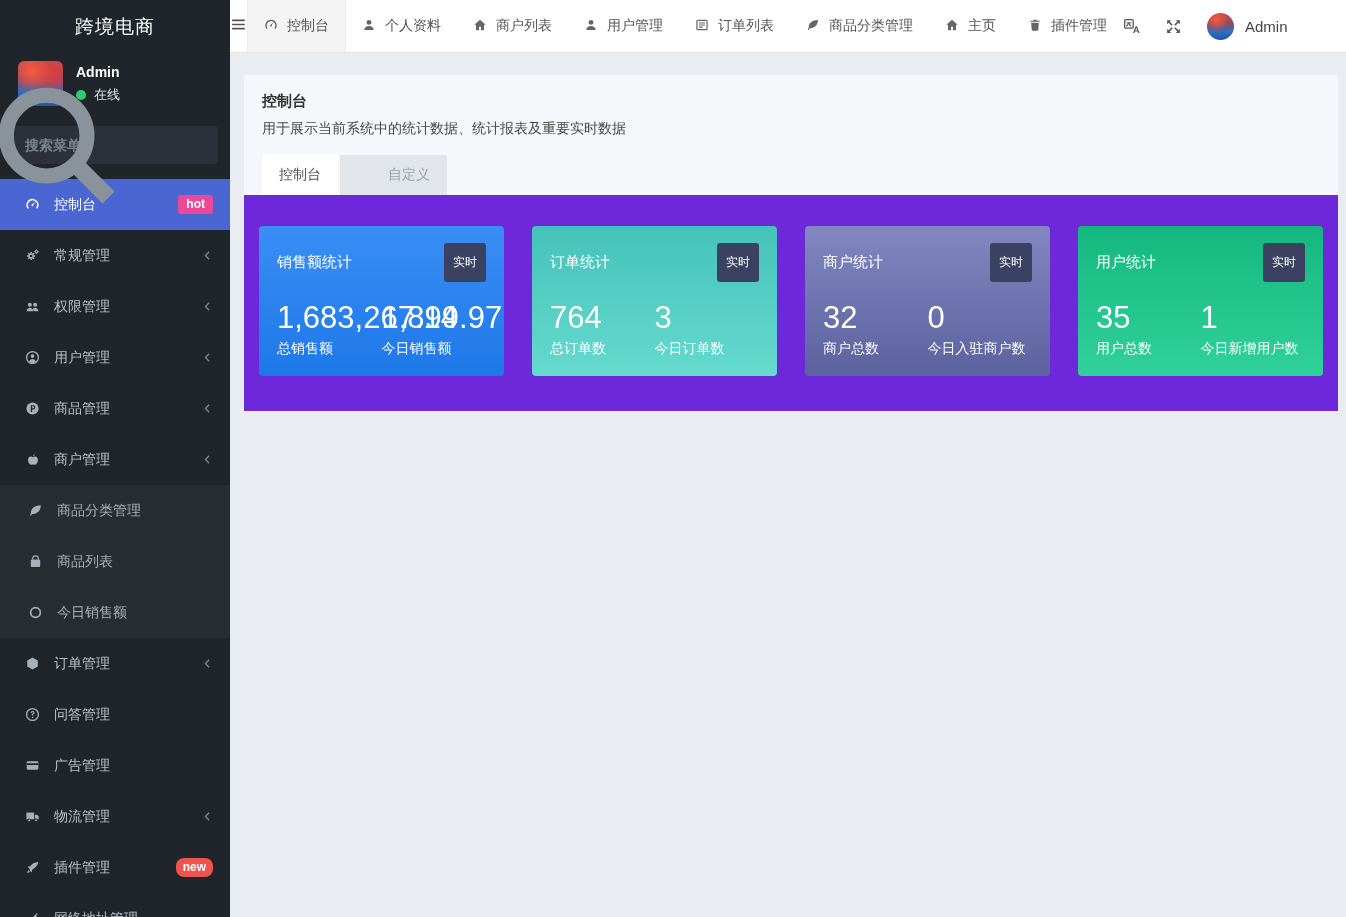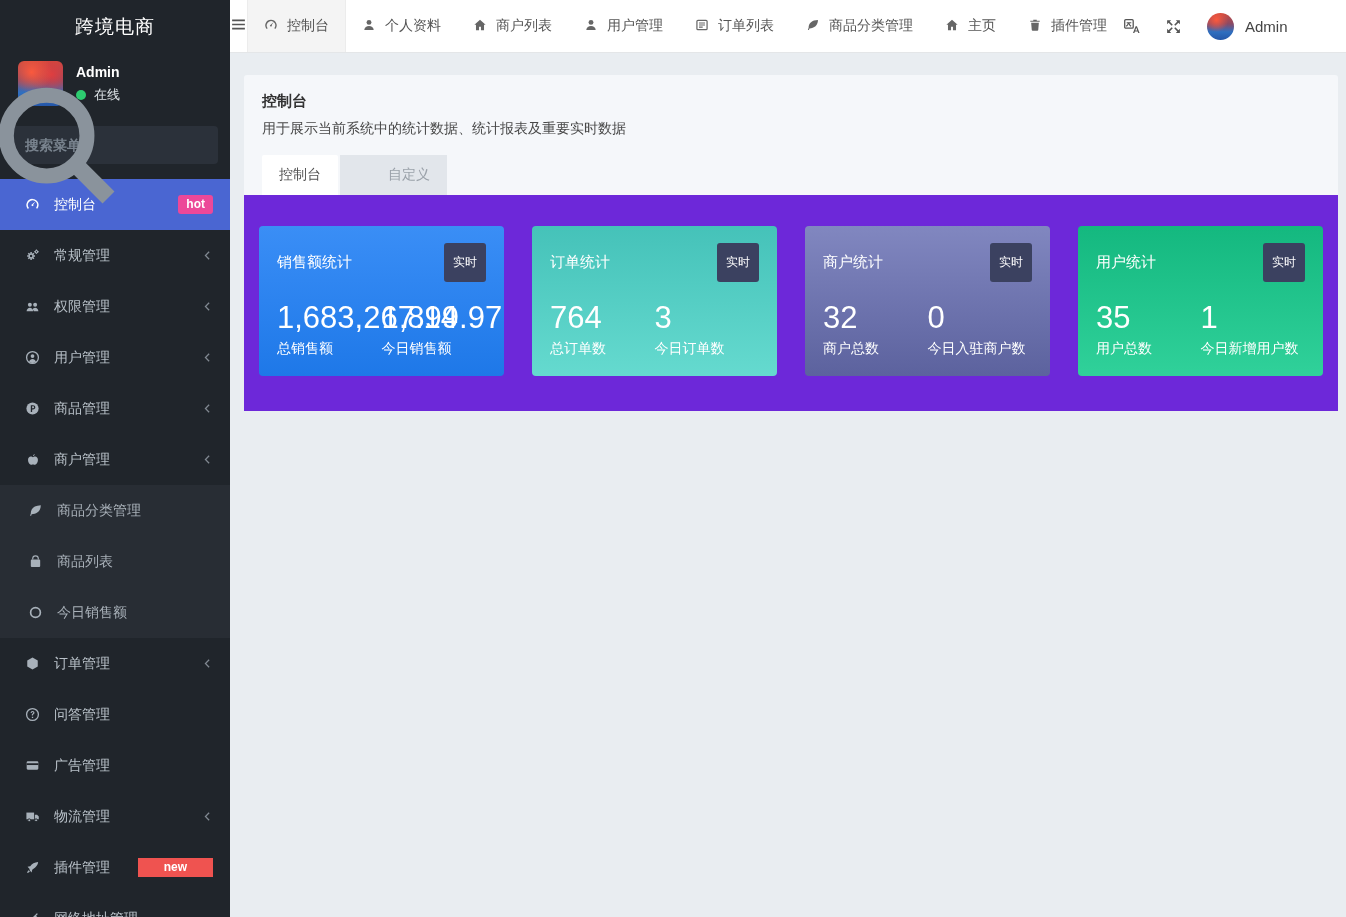--- a/index.html
+++ b/index.html
@@ -33,21 +33,21 @@
   .mitem { height:51px; display:flex; align-items:center; padding:0 17px 0 23px; gap:13px;
     font-size:14px; color:#b8c0c8; cursor:pointer; text-decoration:none; }
   .micon { width:18px; display:flex; justify-content:center; color:#a8b1ba; flex:none; }
   .mitem svg { width:15px; height:15px; }
   .chev { margin-left:auto; color:#828a93; display:flex; }
   .chev svg { width:11px; height:11px; }
   .mitem.active { background:#4a66d2; color:#fff; }
   .mitem.active .micon { color:#fff; }
   .badge { margin-left:auto; font-size:12px; font-weight:bold; color:#fff; padding:2px 8px; border-radius:3px; line-height:15px; }
   .badge.hot { background:#ec4899; }
-  .badge.new { background:#ef5350; border-radius:0; padding:2px 26px; }
+  .badge.new { background:#ef5350; border-radius:8px; padding:2px 7px; }
   .sub { background:#282d34; }
   .sub .mitem { padding-left:26px; color:#a9b1b9; }
 
   
   .main { flex:1; display:flex; flex-direction:column; min-width:0; }
 
   
   .navbar { height:53px; flex:none; background:#fff; border-bottom:1px solid #e4e6e8;
     display:flex; align-items:stretch; }
   .hbtn { width:46px; display:flex; align-items:center; justify-content:center; color:#555; cursor:pointer; }

